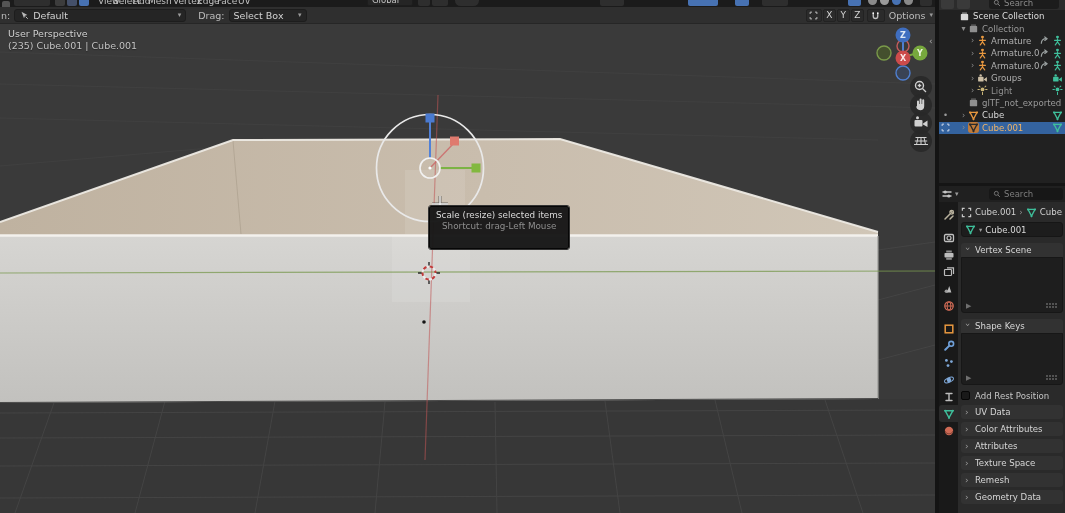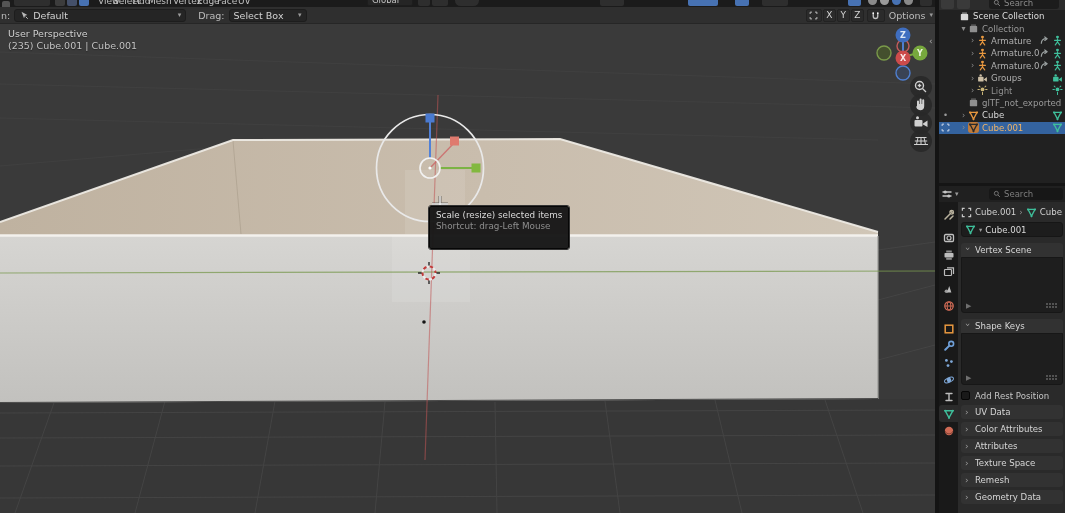--- a/index.html
+++ b/index.html
@@ -20,21 +20,21 @@
   .dd{background:#252525;border:1px solid #1d1d1d;border-radius:3px;height:13px;display:flex;align-items:center;padding:0 4px;gap:4px;color:#d2d2d2;white-space:nowrap;}
   .dd .car{font-size:7px;color:#9a9a9a;margin-left:auto;}
   .axbtn{background:#2b2b2b;border:1px solid #222;color:#d5d5d5;font-size:9px;height:13px;width:13px;border-radius:2px;display:flex;align-items:center;justify-content:center;margin-left:1px;}
   .icbtn{background:#2b2b2b;border:1px solid #222;border-radius:2px;height:13px;display:flex;align-items:center;justify-content:center;color:#c0c0c0;}
 
   
   .vp-text{position:absolute;left:8px;color:#d2d2d2;font-size:9.5px;z-index:4;text-shadow:0 1px 1px rgba(0,0,0,.4);}
   #vp-line2{color:#c2c2c2;}
   #tooltip{position:absolute;left:429px;top:206px;z-index:5;background:rgba(23,23,23,.97);border:1px solid #060606;outline:1px solid #333;border-radius:2px;padding:3px 6px 16px 6px;font-size:8.8px;line-height:11px;white-space:nowrap;}
   #tooltip .l1{color:#dcdcdc;}
-  #tooltip .l2{color:#8e8e8e;}
+  #tooltip .l2{color:#8e8e8e;text-align:center;}
 
   
   #splitter{position:absolute;left:935px;top:0;width:4px;height:513px;background:#141414;z-index:7;}
   #rightpanel{position:absolute;left:939px;top:0;width:126px;height:406px;background:#1f1f1f;z-index:8;}
 
   
   #ol-header{position:relative;height:10px;background:#2c2c2c;overflow:hidden;}
   #ol-header .w{position:absolute;border-radius:2px;background:#3a3a3a;}
   #ol-search{position:absolute;left:50px;top:-4px;width:70px;height:13px;background:#1c1c1c;border-radius:3px;color:#8a8a8a;font-size:8.5px;display:flex;align-items:center;gap:3px;padding:0 4px;}
   #outliner{position:relative;height:173px;background:#212121;overflow:hidden;}

